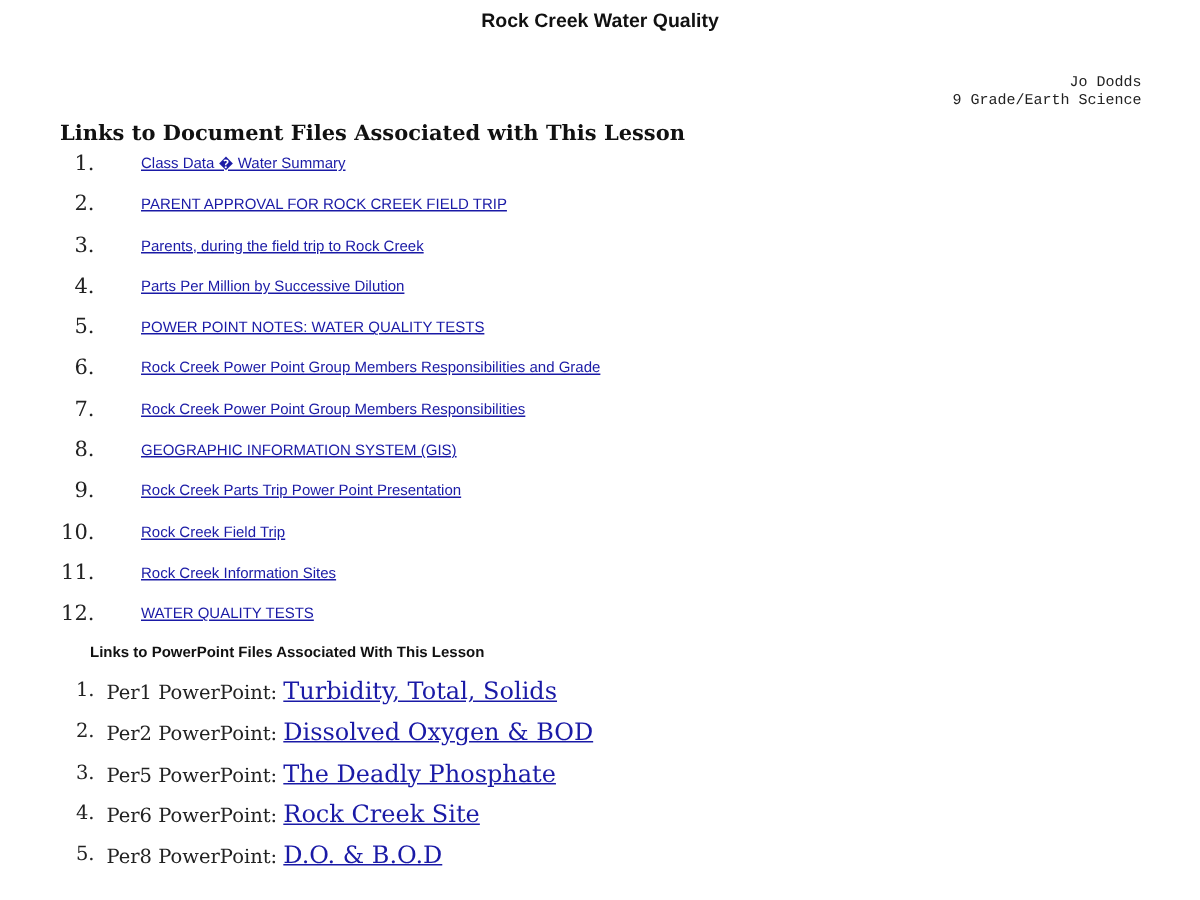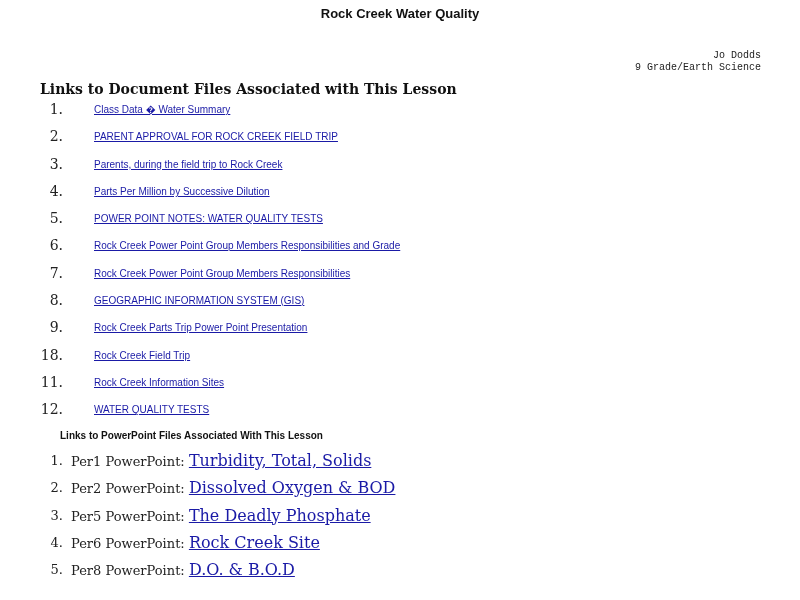--- a/index.html
+++ b/index.html
@@ -168,21 +168,21 @@
     </li>
   <li>
       <span class="num">8.</span>
       <a href="#">GEOGRAPHIC INFORMATION SYSTEM (GIS)</a>
     </li>
   <li>
       <span class="num">9.</span>
       <a href="#">Rock Creek Parts Trip Power Point Presentation</a>
     </li>
   <li>
-      <span class="num">18.</span>
+      <span class="num">10.</span>
       <a href="#">Rock Creek Field Trip</a>
     </li>
   <li>
       <span class="num">11.</span>
       <a href="#">Rock Creek Information Sites</a>
     </li>
   <li>
       <span class="num">12.</span>
       <a href="#">WATER QUALITY TESTS</a>
     </li>

